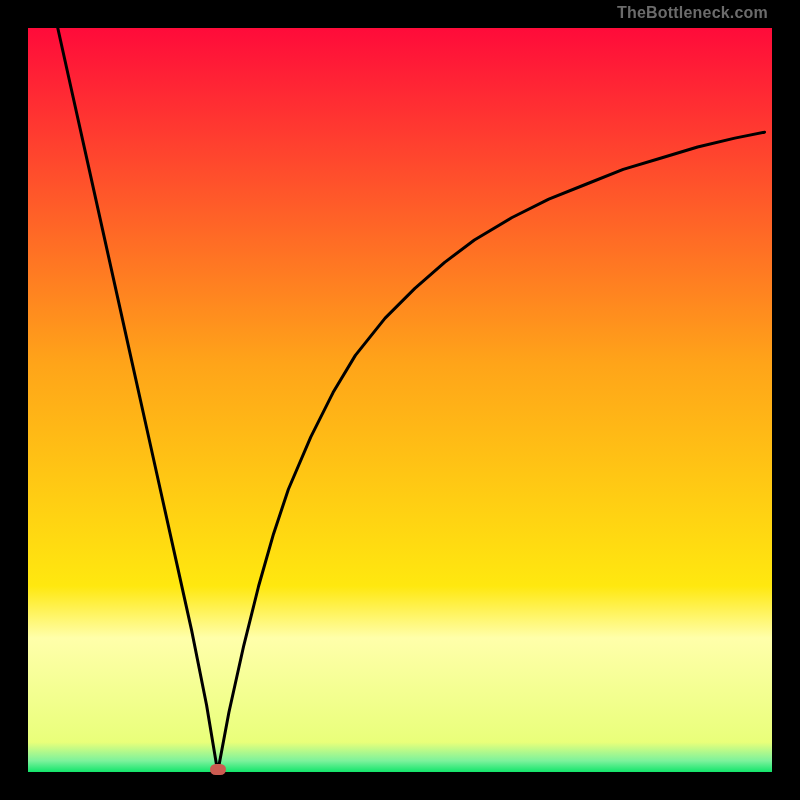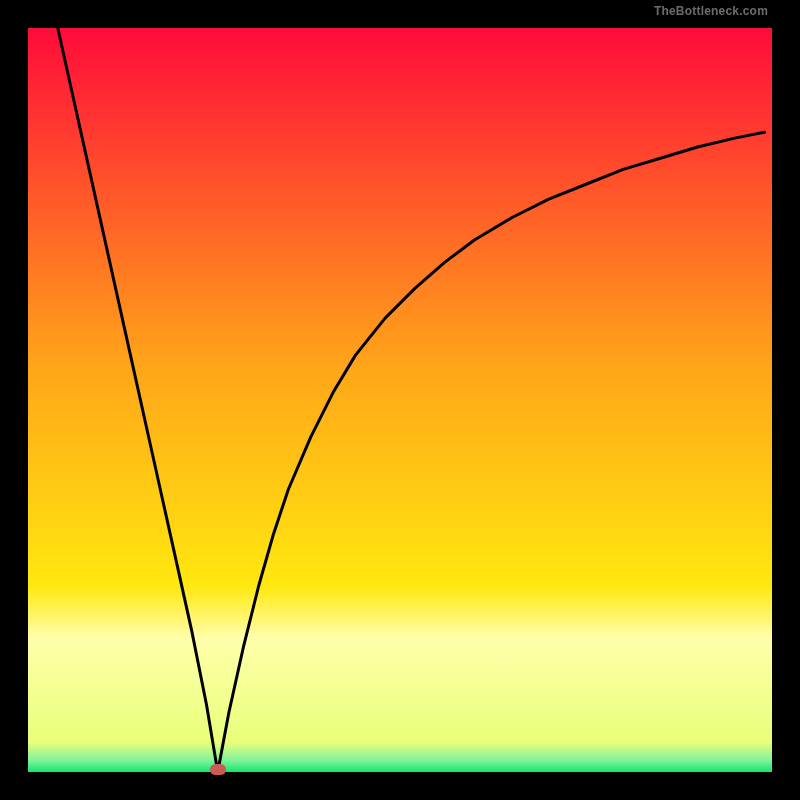--- a/index.html
+++ b/index.html
@@ -23,21 +23,21 @@
     left: 0;
     top: 0;
     width: 744px;
     height: 744px;
   }
   .watermark {
     position: absolute;
     top: 4px;
     right: 32px;
     font-family: Arial, Helvetica, sans-serif;
-    font-size: 12px;
+    font-size: 16px;
     font-weight: 600;
     color: #6b6b6b;
     letter-spacing: 0.2px;
   }
   .marker {
     position: absolute;
     width: 16px;
     height: 11px;
     background: #cc5b51;
     border-radius: 6px;

